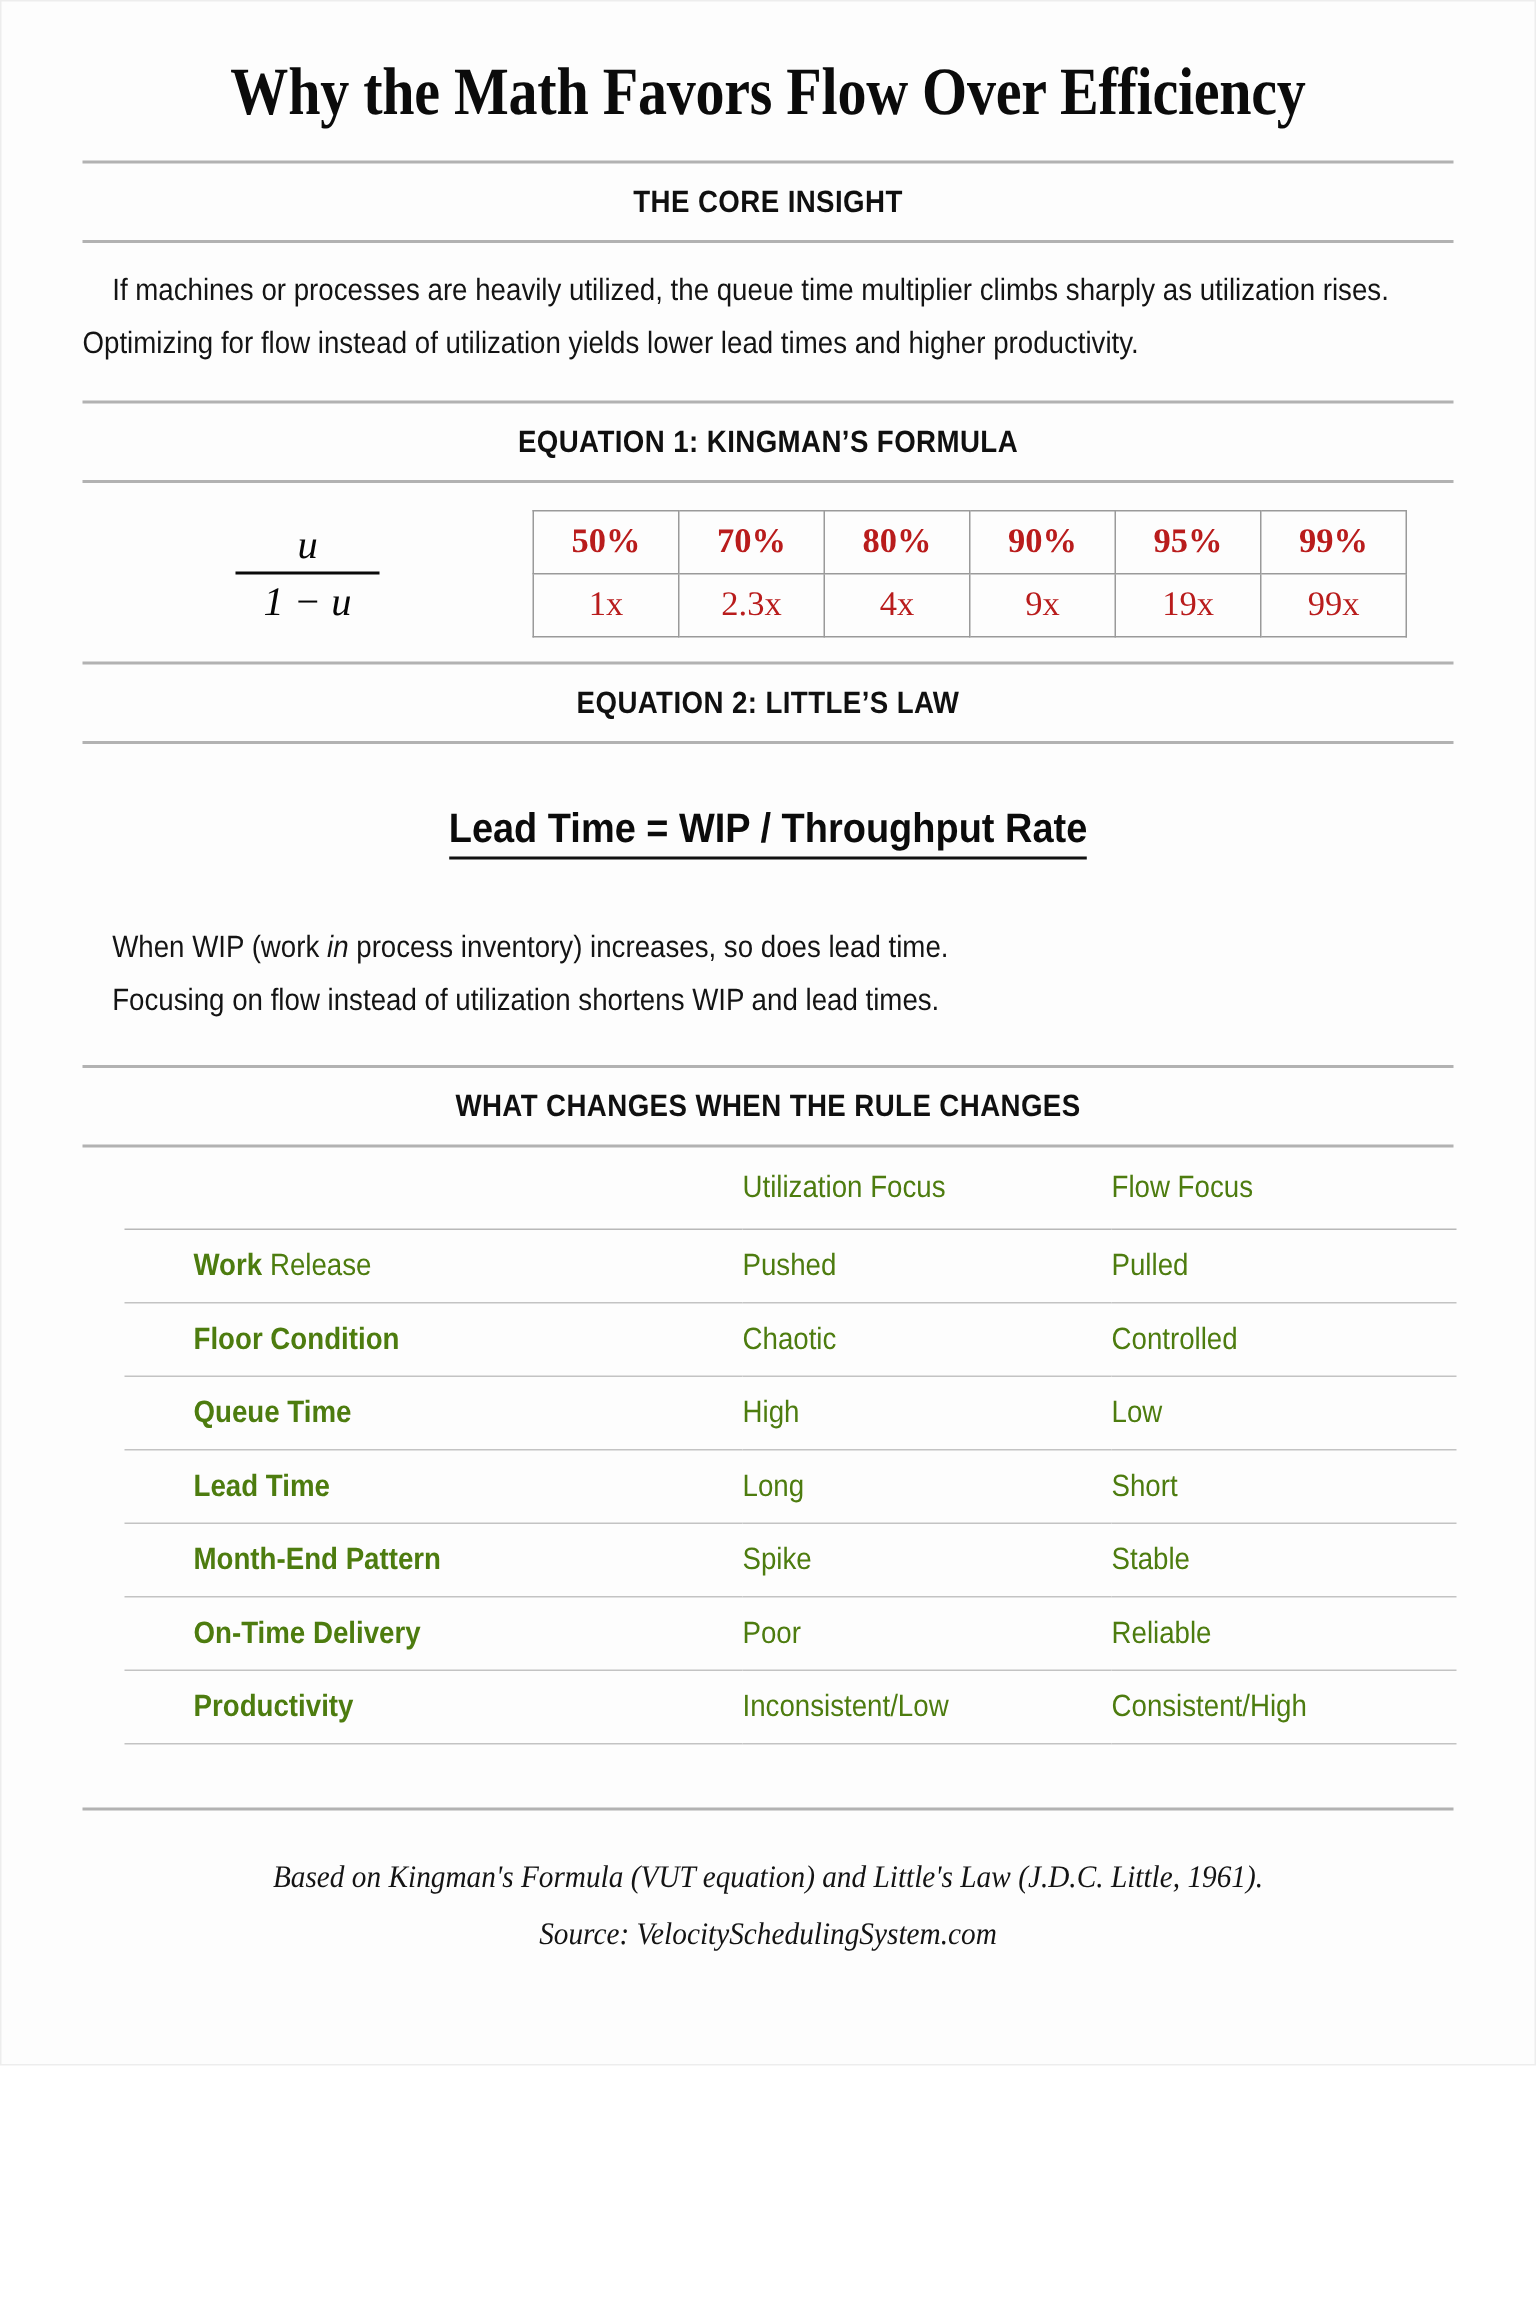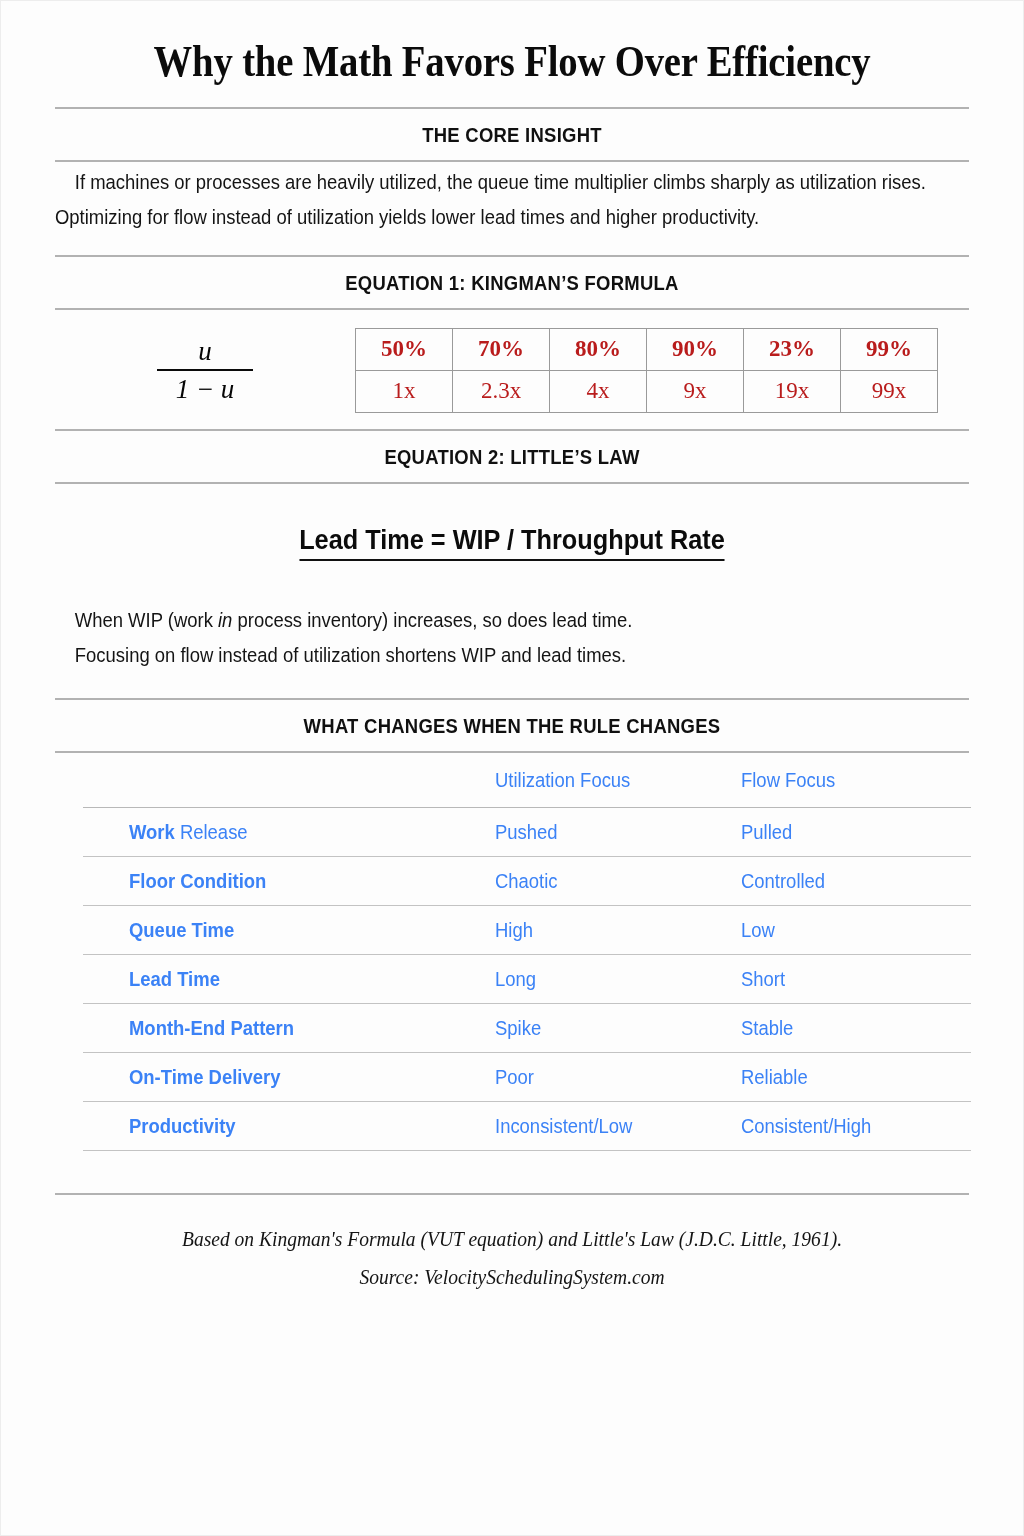--- a/index.html
+++ b/index.html
@@ -11,21 +11,21 @@
     width: 1024px;
     height: 1536px;
     font-family: "Liberation Sans", sans-serif;
     color: #111111;
     -webkit-font-smoothing: antialiased;
   }
 
   .page {
     position: relative;
     width: 1024px;
-    height: 1536px;
+    height: 1377px;
     box-sizing: border-box;
     background: #fdfdfd;
     border: 1px solid #ededed;
     overflow: hidden;
   }
 
   .inner {
     position: absolute;
     left: 54px;
     top: 0;
@@ -143,21 +143,21 @@
     margin-left: 28px;
     border-collapse: collapse;
     table-layout: fixed;
   }
   table.compare col.c1 { width: 412px; }
   table.compare col.c2 { width: 246px; }
   table.compare col.c3 { width: 230px; }
 
   table.compare td {
     font-size: 20.5px;
-    color: #3b82f6;
+    color: #4d7c0f;
     height: 48px;
     vertical-align: middle;
     padding: 0;
   }
   table.compare td > span {
     display: inline-block;
     transform: scaleX(0.9);
     transform-origin: left center;
     white-space: nowrap;
   }
@@ -193,21 +193,21 @@
     <div class="title">Why the Math Favors Flow Over Efficiency</div>
 
     <div class="rule top"></div>
 
     <div class="band">
       <div class="section-head">THE CORE INSIGHT</div>
     </div>
 
     <div class="rule"></div>
 
-    <div style="padding-top:2px; padding-bottom:20px;">
+    <div style="padding-top:14px; padding-bottom:20px;">
       <div class="para indent">If machines or processes are heavily utilized, the queue time multiplier climbs sharply as utilization rises.</div>
       <div class="para">Optimizing for flow instead of utilization yields lower lead times and higher productivity.</div>
     </div>
 
     <div class="rule"></div>
 
     <div class="band">
       <div class="section-head">EQUATION 1: KINGMAN’S FORMULA</div>
     </div>
 
@@ -220,21 +220,21 @@
         <div class="frac-den">1 − u</div>
       </div>
 
       <table class="kingman">
         <tbody>
           <tr class="head">
             <td>50%</td>
             <td>70%</td>
             <td>80%</td>
             <td>90%</td>
-            <td>23%</td>
+            <td>95%</td>
             <td>99%</td>
           </tr>
           <tr>
             <td>1x</td>
             <td>2.3x</td>
             <td>4x</td>
             <td>9x</td>
             <td>19x</td>
             <td>99x</td>
           </tr>

